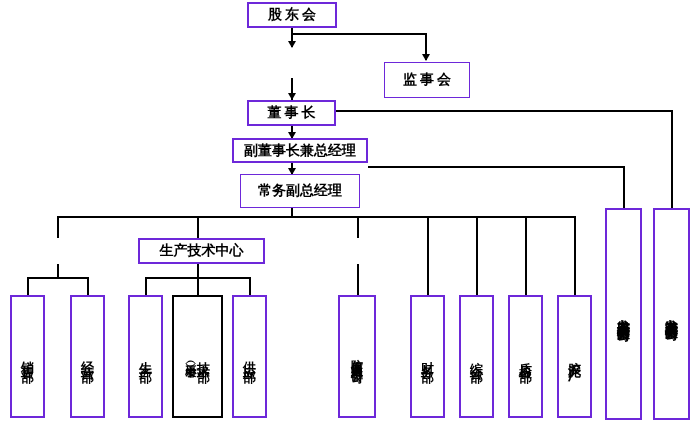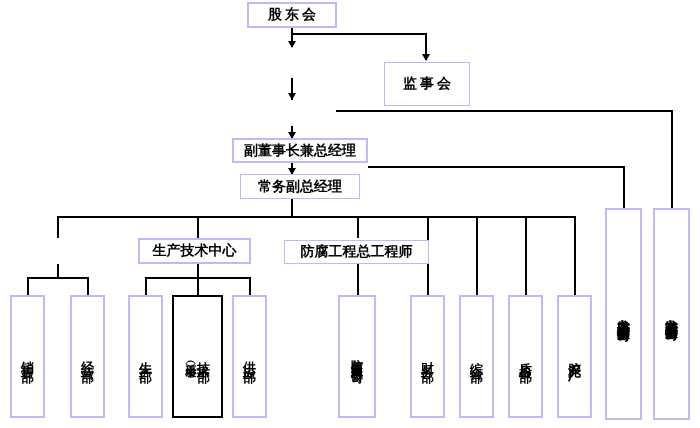--- a/index.html
+++ b/index.html
@@ -14,21 +14,21 @@
     position: relative;
     width: 700px;
     height: 428px;
     background: #ffffff;
     overflow: hidden;
   }
   
   .node {
     position: absolute;
     box-sizing: border-box;
-    border: 2px solid #c4b5fd;
+    border: 2px solid #6d28d9;
     background: #ffffff;
     display: flex;
     align-items: center;
     justify-content: center;
     color: #000000;
     font-weight: bold;
     line-height: 1.08;
     text-align: center;
     z-index: 3;
   }
@@ -153,41 +153,41 @@
   <div class="arrow" style="left:422px; top:54px;"></div>
   <div class="arrow" style="left:288px; top:93px;"></div>
   <div class="arrow" style="left:288px; top:132px;"></div>
   <div class="arrow" style="left:288px; top:168px;"></div>
 
   <div class="node h-node" style="left:247px; top:2px; width:90px; height:26px;">
     <span class="lbl">股东会</span>
   </div>
 
 
-  <div class="node h-node thin" style="left:384px; top:62px; width:86px; height:44px;">
+  <div class="node h-node thin" style="left:384px; top:62px; width:86px; height:36px;">
     <span class="lbl">监事会</span>
   </div>
 
+  <div class="node h-node" style="left:247px; top:100px; width:89px; height:26px;">
+    <span class="lbl">董事长</span>
+  </div>
 
   <div class="node h-node tight" style="left:232px; top:138px; width:136px; height:25px;font-family:Liberation Serif, serif;">
     <span class="lbl">副董事长兼总经理</span>
   </div>
 
-  <div class="node h-node thin tight" style="left:240px; top:174px; width:120px; height:25px;">
+  <div class="node h-node thin tight" style="left:240px; top:174px; width:120px; height:34px;">
     <span class="lbl">常务副总经理</span>
   </div>
 
 
-  <div class="node h-node tight" style="left:138px; top:238px; width:113px; height:26px;">
+  <div class="node h-node tight" style="left:138px; top:238px; width:127px; height:26px;">
     <span class="lbl">生产技术中心</span>
   </div>
 
-  <div class="node h-node thin tight" style="left:284px; top:240px; width:145px; height:24px;">
-    <span class="lbl">防腐工程总工程师</span>
-  </div>
 
   <div class="node v-node company" style="left:605px; top:208px; width:37px; height:212px;">
     <span class="lbl">龙发进出口贸易有限公司</span>
   </div>
 
   <div class="node v-node company" style="left:653px; top:208px; width:37px; height:212px;">
     <span class="lbl">龙发海天贸易有限公司</span>
   </div>
 
   <div class="node v-node" style="left:10px; top:295px; width:35px; height:123px;">

